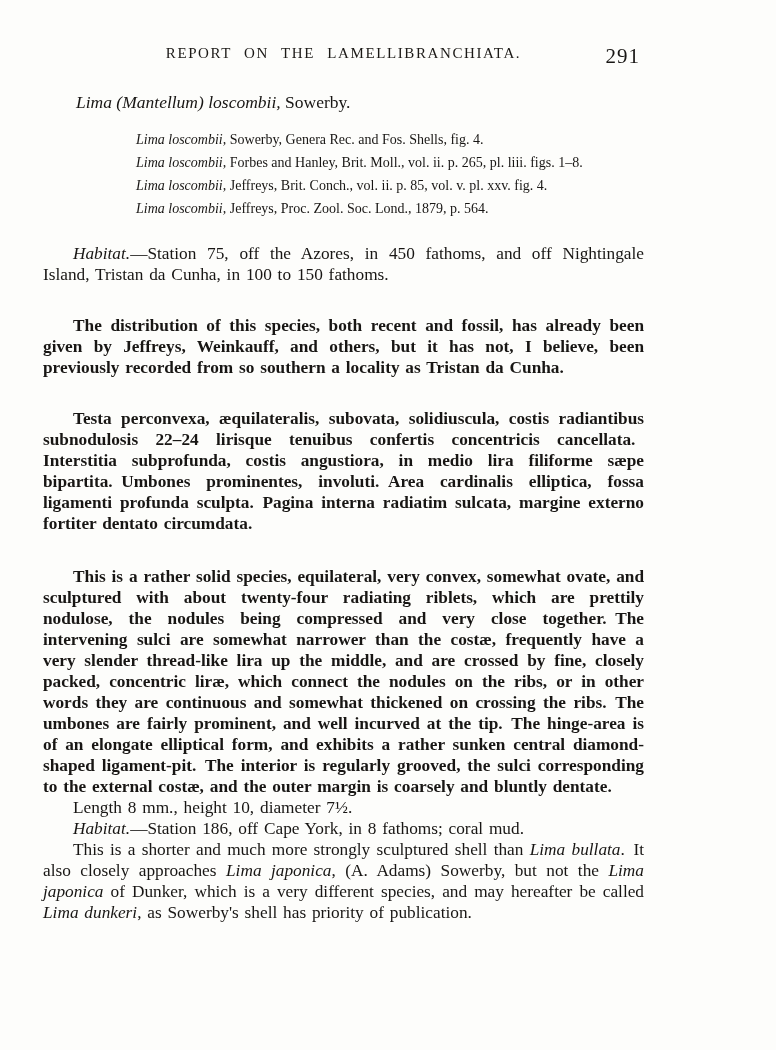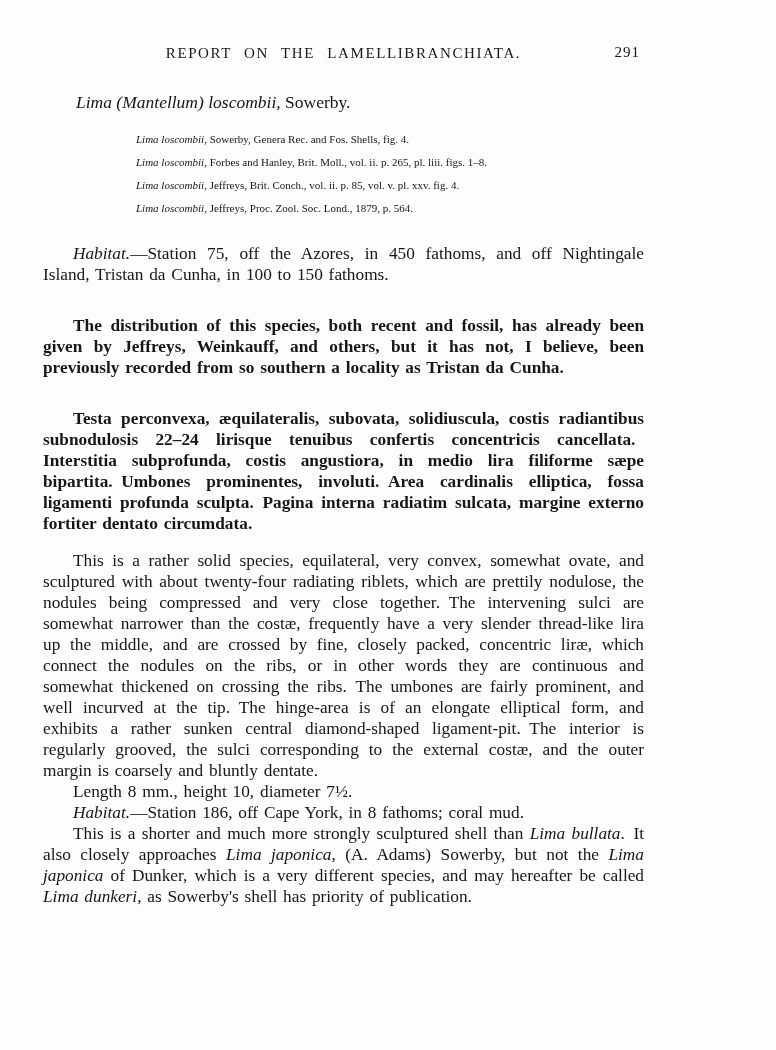--- a/index.html
+++ b/index.html
@@ -20,43 +20,43 @@
   .running-head {
     text-align: center;
     font-size: 15px;
     letter-spacing: 1.6px;
     word-spacing: 7px;
     color: #1b1916;
   }
   .page-num {
     position: absolute;
     top: 44px; right: 45px;
-    font-size: 15px;
+    font-size: 21px;
     letter-spacing: 1px;
   }
   .it { font-style: italic; }
   .sp-heading {
     margin: 30px 0 0 33px;
     font-size: 17.5px;
   }
   .synonymy {
     margin: 15px 0 0 93px;
-    font-size: 11px;
+    font-size: 14px;
     line-height: 23px;
   }
   .synonymy p { margin: 0; }
   p.body {
     margin: 0;
     font-size: 17.3px;
     line-height: 21px;
     text-align: justify;
     text-indent: 30px;
     word-spacing: 1.5px;
   }
-  p.body.gap-s  { margin-top: 16px; }
+  p.body.gap-s  { margin-top: 32px; font-weight: bold; }
   p.body.gap-m  { margin-top: 23px; }
   p.body.gap-l  { margin-top: 30px; font-weight: bold; }
   .sp-heading.second { margin-top: 46px; }
   p.body.tight { margin-top: 0; }
 </style>
 </head>
 <body>
 
 <div class="page">
 

